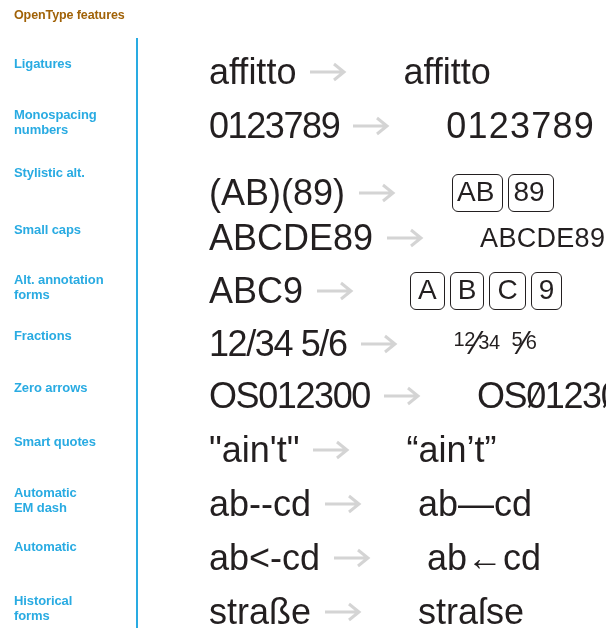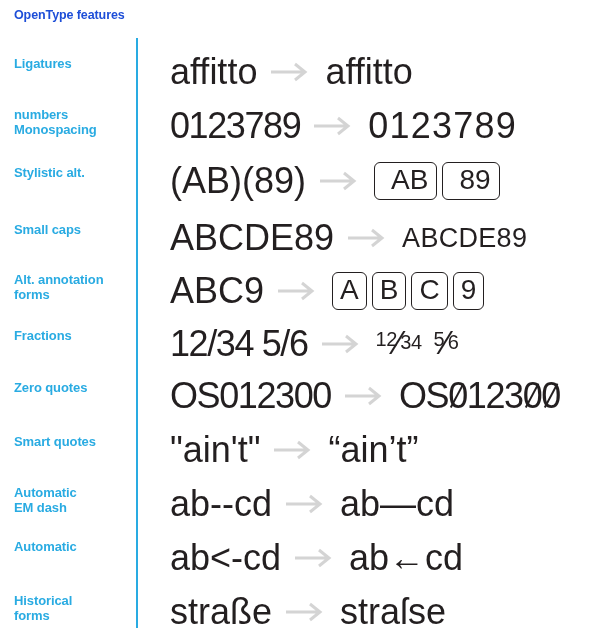--- a/index.html
+++ b/index.html
@@ -16,21 +16,21 @@
   }
 
   
   #page-title {
     position: absolute;
     left: 14px;
     top: 8px;
     font-size: 12.5px;
     font-weight: 700;
     letter-spacing: -0.1px;
-    color: #1d4ed8;
+    color: #a16207;
     line-height: 14px;
     white-space: nowrap;
   }
 
   
   #divider {
     position: absolute;
     left: 136px;
     top: 38px;
     width: 2px;
@@ -71,20 +71,21 @@
     line-height: 44px;
     white-space: nowrap;
     display: flex;
     align-items: center;
   }
 
   
   .before, .after {
     display: inline-flex;
     align-items: center;
+    margin-left: 39px;
   }
 
   
   .arrow {
     display: inline-flex;
     align-items: center;
     flex: 0 0 auto;
     margin: 0 13px;
   }
   .arrow svg { display: block; }
@@ -107,21 +108,21 @@
     justify-content: center;
     border: 1.6px solid #231f20;
     border-radius: 6px;
     font-size: 28px;
     line-height: 1;
     padding: 3px 7px 5px 7px;
     box-sizing: border-box;
     min-width: 30px;
     height: 38px;
   }
-  .box.wide { padding: 3px 8px 5px 16px; }
+  .box.wide { padding: 3px 8px 5px 4px; }
 
   
   .frac { display: inline-flex; align-items: flex-start; font-size: 36px; justify-content: flex-end; }
   .frac .num {
     font-size: 20px;
     line-height: 1;
     position: relative;
     top: 1px;
     letter-spacing: -0.5px;
   }
@@ -174,37 +175,37 @@
         <svg width="42" height="20" viewBox="0 0 42 20">
             <path d="M1 10 H34 M25 2 L35 10 L25 18" fill="none" stroke="#d4d4d4" stroke-width="3" stroke-linecap="butt" stroke-linejoin="miter"></path>
           </svg>
       </span>
       <span class="txt after">affitto</span>
     </div>
   </div>
 
   <div class="row" style="top:100px;">
     <div class="row-label" style="top:8px;">
+      <div>Monospacing</div>
       <div>numbers</div>
-      <div>Monospacing</div>
     </div>
     <div class="row-demo" style="top:0px;height:52px;">
       <span class="txt before condensed">0123789</span>
       <span class="arrow">
         <svg width="42" height="20" viewBox="0 0 42 20">
             <path d="M1 10 H34 M25 2 L35 10 L25 18" fill="none" stroke="#d4d4d4" stroke-width="3"></path>
           </svg>
       </span>
       <span class="txt after tabular">0123789</span>
     </div>
   </div>
 
   <div class="row" style="top:155px;">
     <div class="row-label" style="top:11px;">Stylistic alt.</div>
-    <div class="row-demo" style="top:0px;height:52px;">
+    <div class="row-demo" style="top:12px;height:52px;">
       <span class="txt before">(AB)(89)</span>
       <span class="arrow">
         <svg width="42" height="20" viewBox="0 0 42 20">
             <path d="M1 10 H34 M25 2 L35 10 L25 18" fill="none" stroke="#d4d4d4" stroke-width="3"></path>
           </svg>
       </span>
       <span class="boxgroup after">
         <span class="box wide">AB</span>
         <span class="box wide">89</span>
       </span>
@@ -264,21 +265,21 @@
         <span class="frac">
           <span class="num">5</span>
           <span class="bar">⁄</span>
           <span class="den">6</span>
         </span>
       </span>
     </div>
   </div>
 
   <div class="row" style="top:370px;">
-    <div class="row-label" style="top:11px;">Zero quotes</div>
+    <div class="row-label" style="top:11px;">Zero arrows</div>
     <div class="row-demo" style="top:0px;height:52px;">
       <span class="txt before condensed">OS012300</span>
       <span class="arrow">
         <svg width="42" height="20" viewBox="0 0 42 20">
             <path d="M1 10 H34 M25 2 L35 10 L25 18" fill="none" stroke="#d4d4d4" stroke-width="3"></path>
           </svg>
       </span>
       <span class="txt after condensed">
         <span>OS</span><span class="zero">0</span><span>123</span><span class="zero">0</span><span class="zero">0</span>
       </span>

